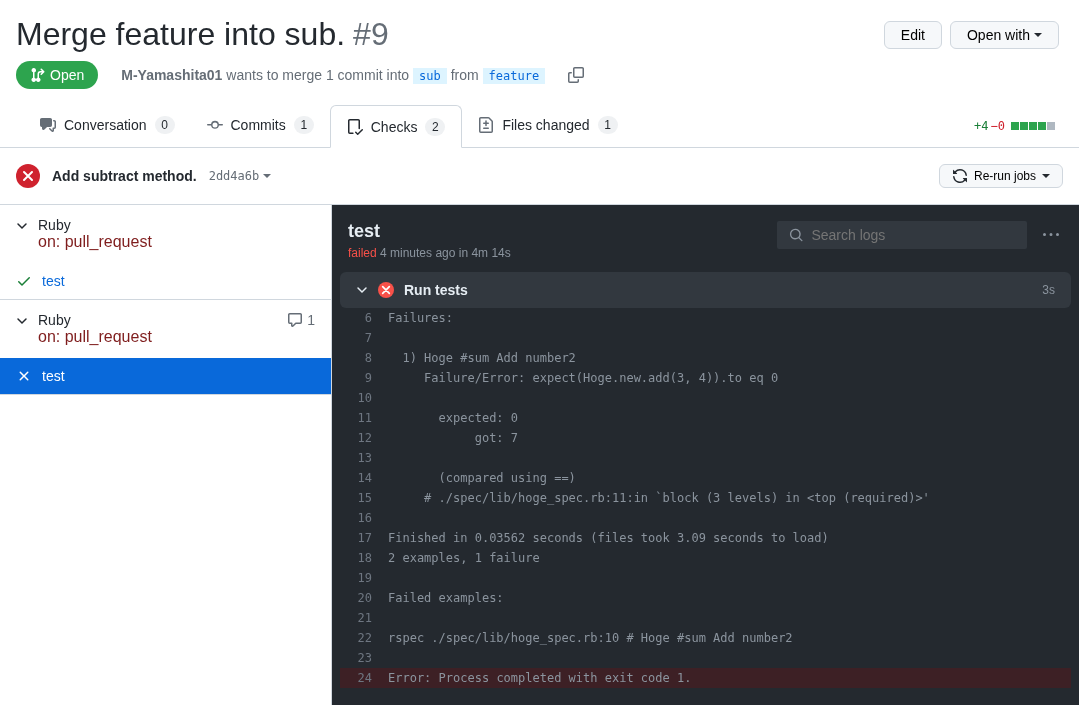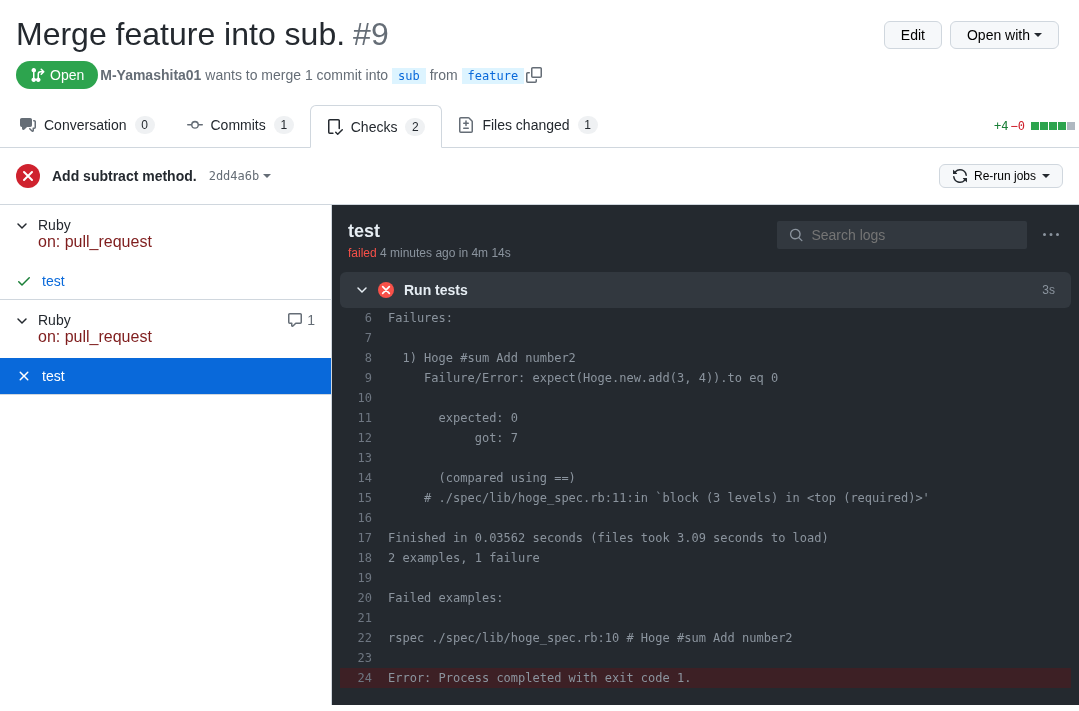--- a/index.html
+++ b/index.html
@@ -4,28 +4,28 @@
 <style>
 * { box-sizing: border-box; margin: 0; padding: 0; }
 body { font-family: -apple-system, BlinkMacSystemFont, "Segoe UI", Helvetica, Arial, sans-serif; font-size: 14px; color: #24292f; background: #fff; width: 1079px; }
 .header { padding: 16px 20px 0 16px; }
 .title-row { display: flex; align-items: center; justify-content: space-between; margin-bottom: 8px; }
 .title { display: flex; align-items: baseline; gap: 8px; }
 .title h1 { font-size: 32px; font-weight: 400; }
 .title .pr-num { font-size: 32px; font-weight: 300; color: #656d76; }
 .title-actions { display: flex; gap: 8px; }
 .btn { padding: 5px 16px; font-size: 14px; border: 1px solid #d0d7de; border-radius: 6px; background: #f6f8fa; cursor: pointer; display: inline-flex; align-items: center; gap: 4px; }
-.state-row { display: flex; align-items: center; gap: 2px; margin-bottom: 16px; flex-wrap: wrap; }
+.state-row { display: flex; align-items: center; gap: 23px; margin-bottom: 16px; flex-wrap: wrap; }
 .state-badge { background: #2da44e; color: #fff; padding: 6px 14px; border-radius: 20px; font-weight: 500; display: inline-flex; align-items: center; gap: 4px; }
 .state-badge svg { fill: #fff; }
 .merge-text { color: #656d76; }
 .merge-text .author { color: #656d76; font-weight: 600; }
 .branch-label { font-family: ui-monospace, SFMono-Regular, Menlo, monospace; font-size: 12px; background: #ddf4ff; color: #0969da; padding: 1px 6px; border-radius: 0; }
 .copy-icon { color: #656d76; cursor: pointer; }
-.tabnav { border-bottom: 1px solid #d0d7de; padding: 0 4px; display: flex; align-items: center; justify-content: space-between; }
+.tabnav { border-bottom: 1px solid #d0d7de; padding: 0 24px; display: flex; align-items: center; justify-content: space-between; }
 .tabnav-tabs { display: flex; }
 .tabnav-tab { padding: 11px 16px; display: flex; align-items: center; gap: 8px; color: #24292f; cursor: pointer; border-bottom: 2px solid transparent; }
 .tabnav-tab.selected { border: 1px solid #d0d7de; border-bottom: 1px solid #fff; border-radius: 6px 6px 0 0; margin-bottom: -1px; }
 .counter { background: #afb8c133; color: #24292f; padding: 0 6px; border-radius: 20px; font-size: 12px; font-weight: 500; min-width: 20px; text-align: center; display: inline-block; line-height: 18px; }
 .diffstat { font-family: ui-monospace, monospace; font-size: 12px; display: flex; align-items: center; gap: 2px; }
 .diffstat .add { color: #1a7f37; }
 .diffstat .del { color: #cf222e; }
 .diffbar { display: flex; gap: 1px; margin-left: 4px; }
 .diffbar span { width: 8px; height: 8px; }
 .diffbar .g { background: #2da44e; }

